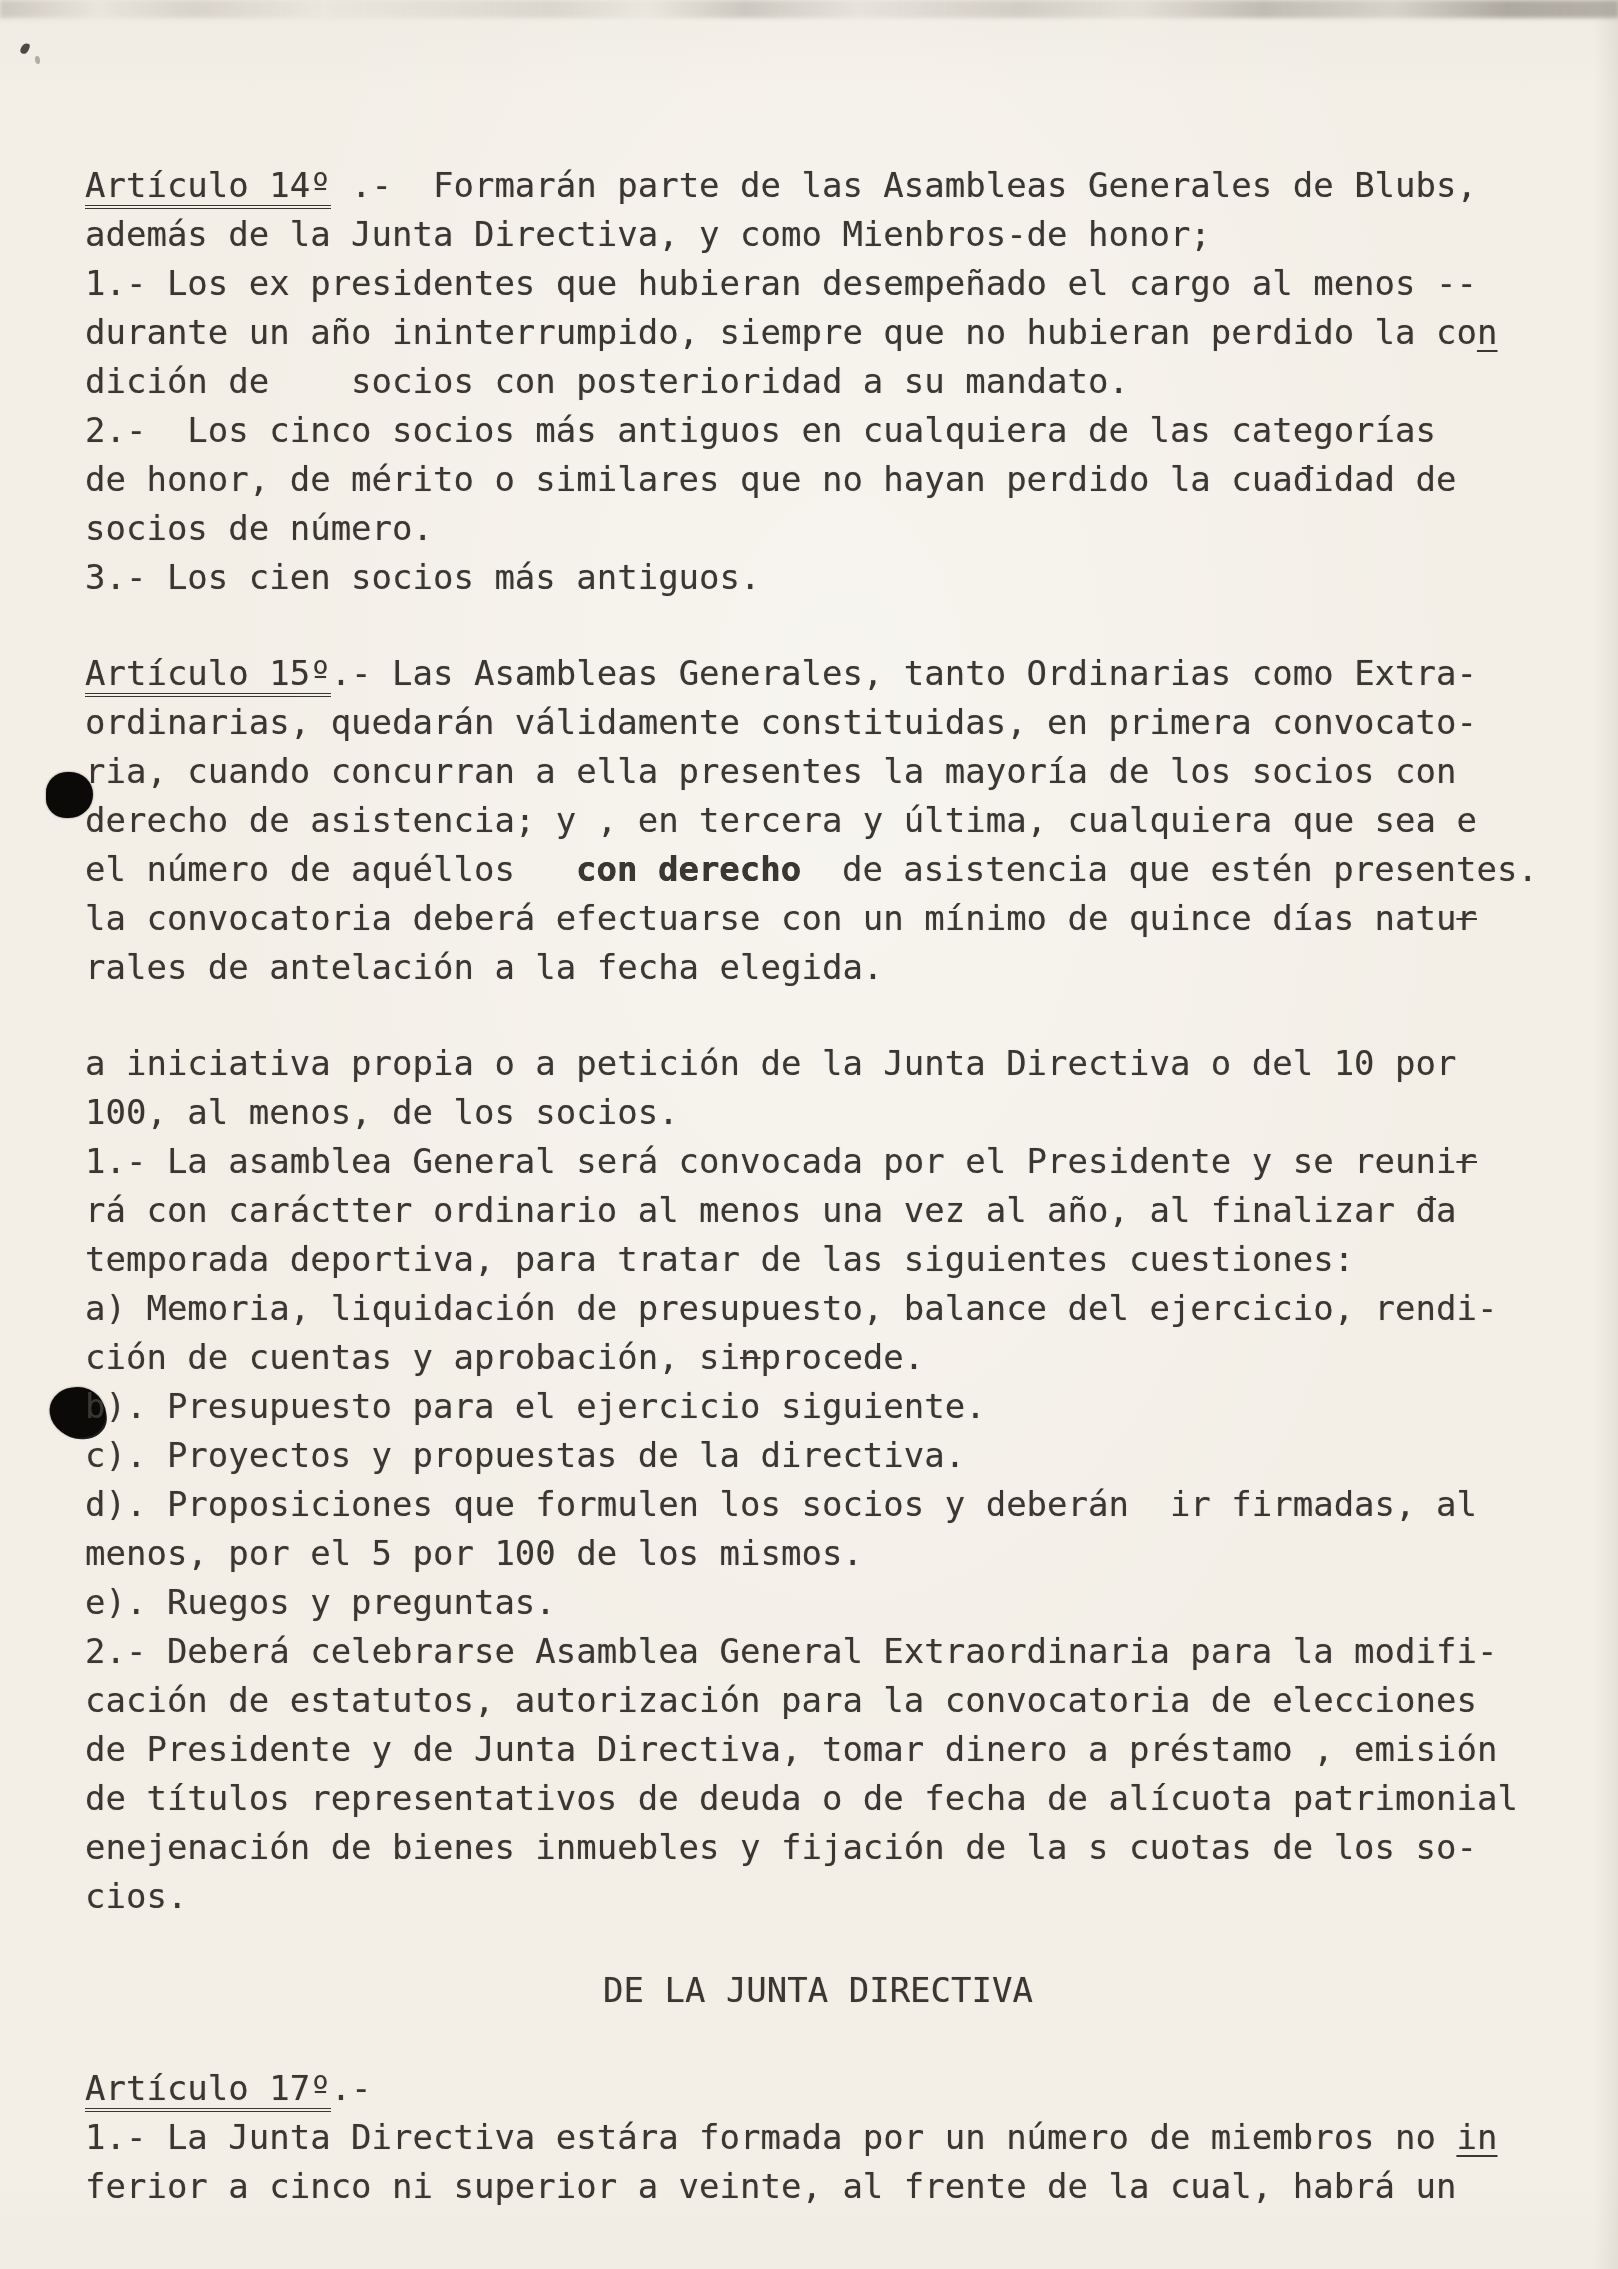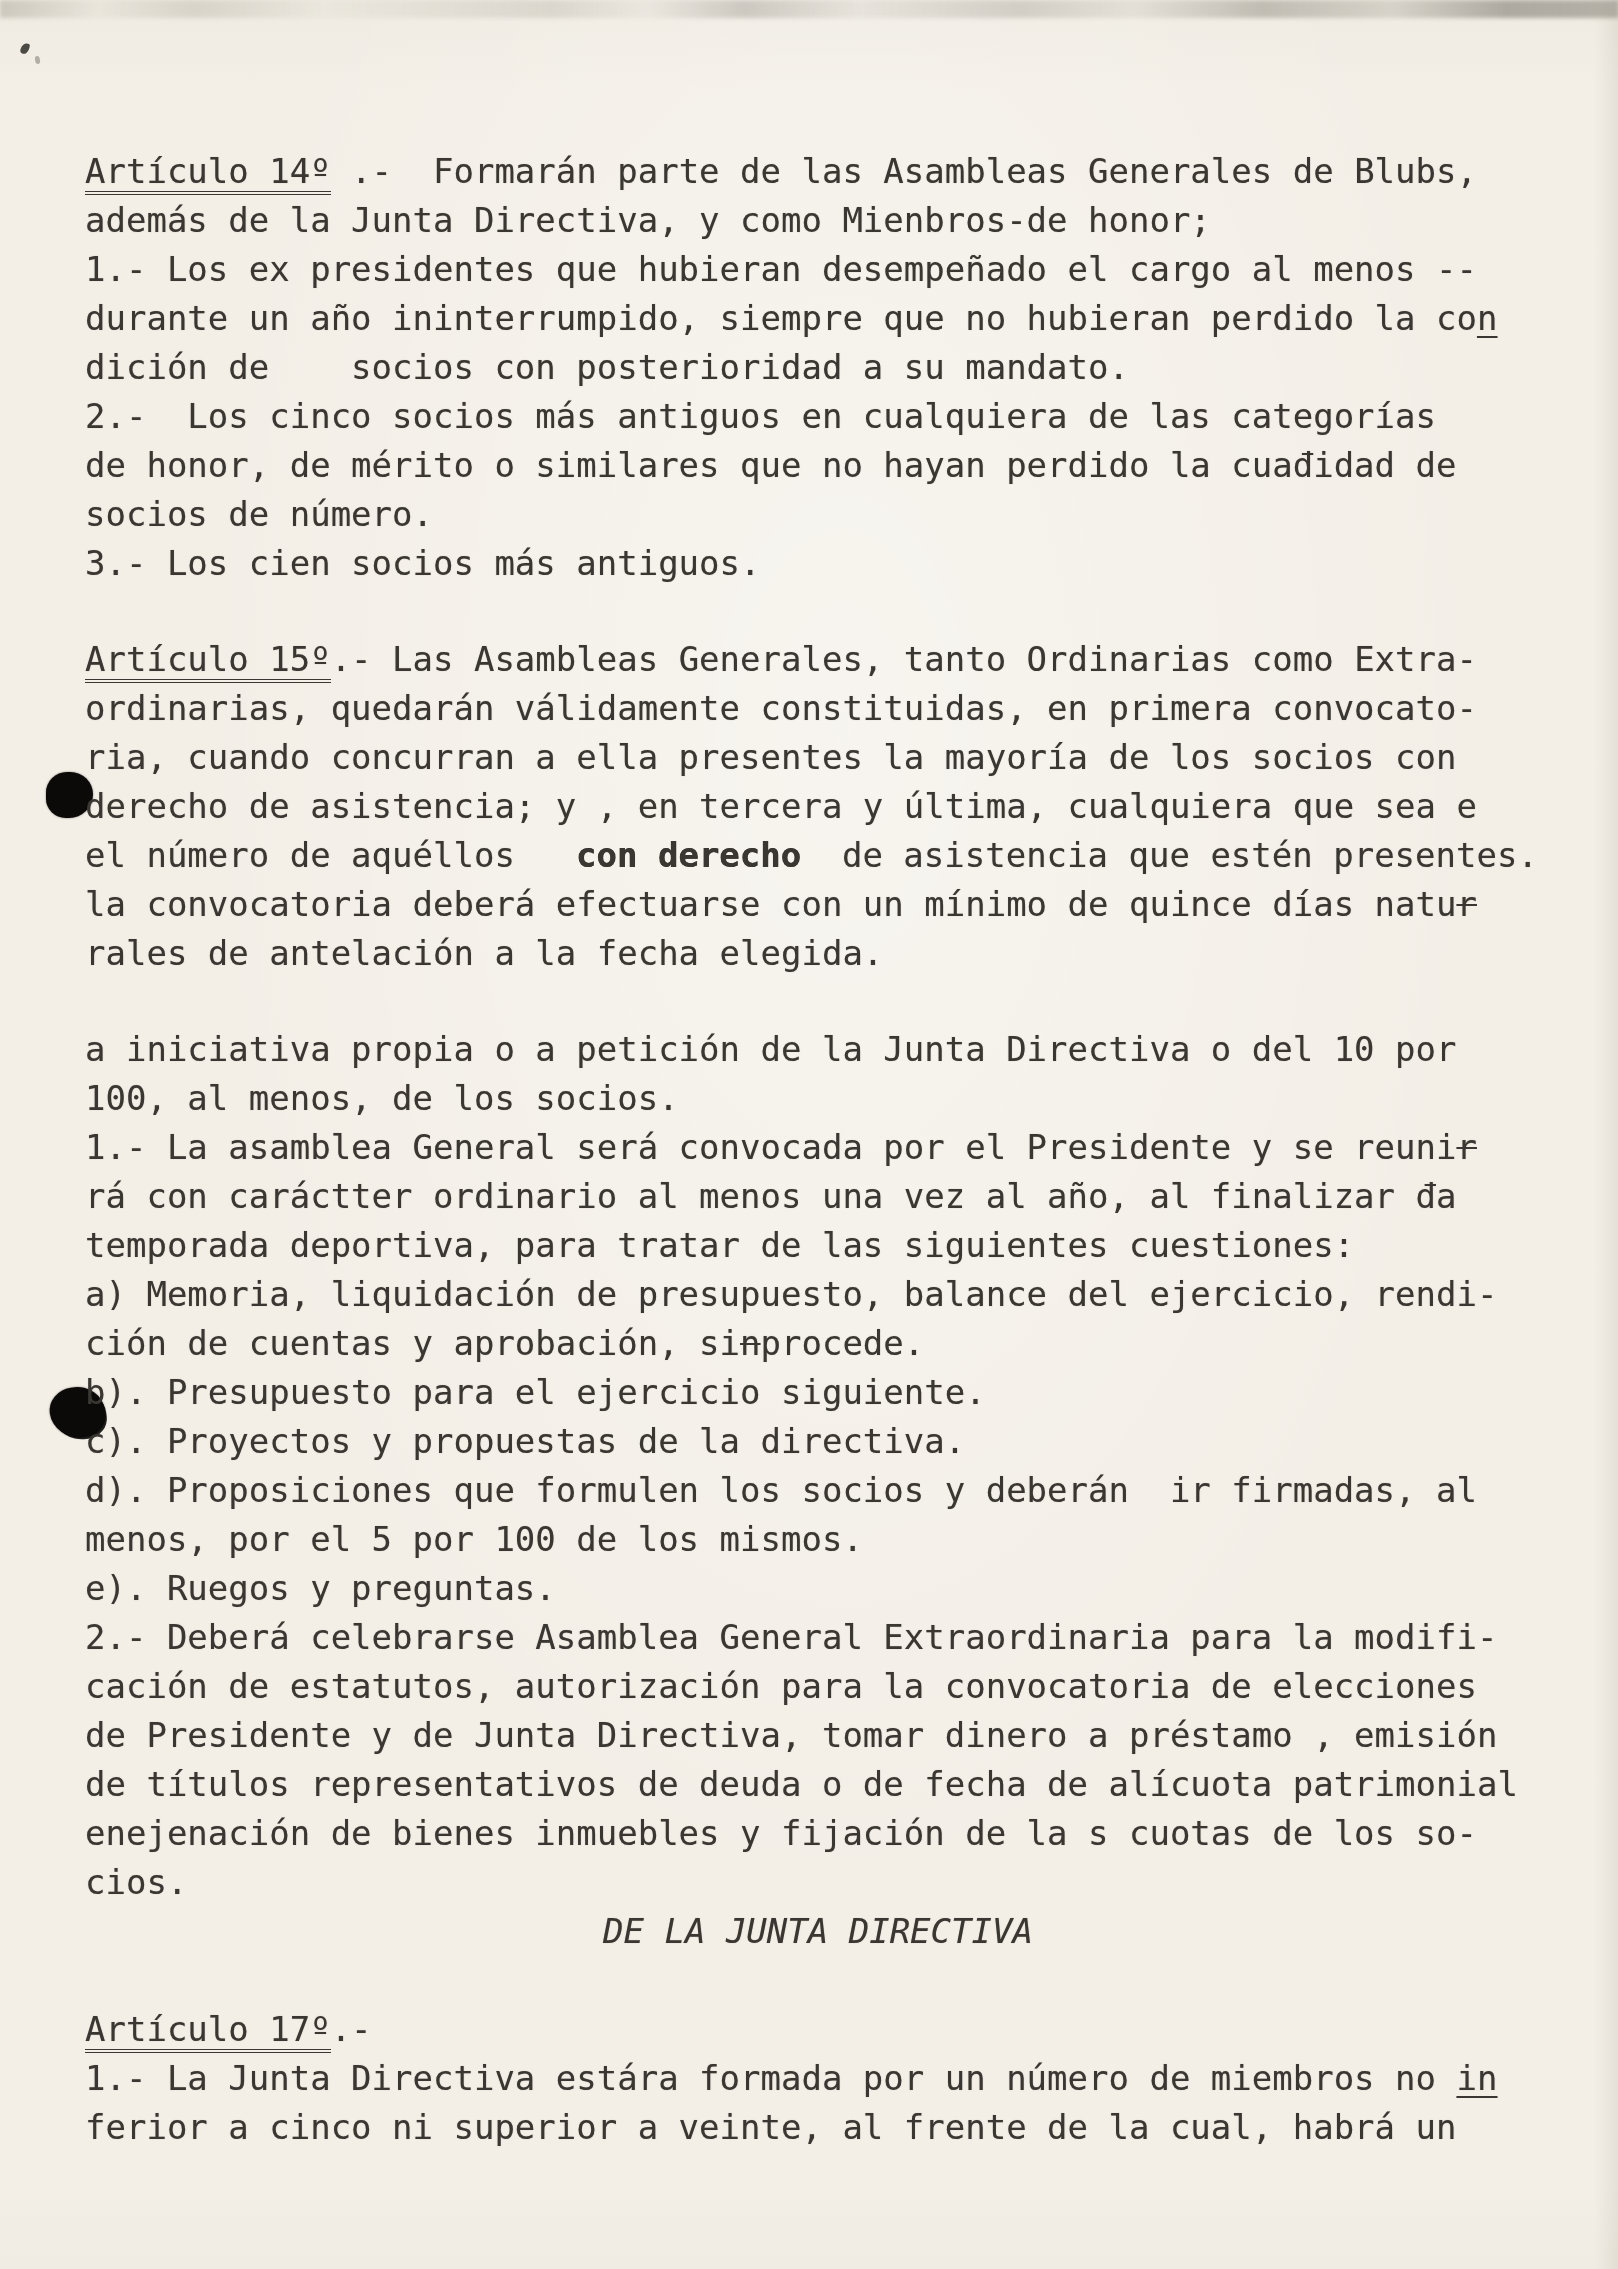--- a/index.html
+++ b/index.html
@@ -50,21 +50,21 @@
     background: #0b0a09; border-radius: 46% 54% 42% 58%;
     transform: rotate(-8deg);
     box-shadow: 1.9px 2.9px 0 -1px rgba(11,10,9,0.9), 0 0 1.9px rgba(20,18,16,0.6);
   }
   .right-edge-shade {
     position: absolute; top: 0; right: 0; width: 25px; height: 100%;
     background: linear-gradient(270deg, rgba(150,143,130,0.16), rgba(150,143,130,0));
   }
 
   .doc-text {
-    position: absolute; left: 0; top: 0; right: 0;
+    position: absolute; left: 0; top: 14px; right: 0;
     padding: 147px 68px 0 85px;
     color: var(--ink, #3a3732);
     font-size: 34px;
     line-height: 49px;
     text-shadow: 0 0 1px rgba(58,55,50,0.35);
   }
   .para { margin: 0; }
   .para.center { text-align: center; }
   .line { white-space: pre; }
   .s-title {
@@ -119,21 +119,21 @@
         <div class="line"><span>d). Proposiciones que formulen los socios y deberán  ir firmadas, al</span></div>
         <div class="line"><span>menos, por el 5 por 100 de los mismos.</span></div>
         <div class="line"><span>e). Ruegos y preguntas.</span></div>
         <div class="line"><span>2.- Deberá celebrarse Asamblea General Extraordinaria para la modifi-</span></div>
         <div class="line"><span>cación de estatutos, autorización para la convocatoria de elecciones</span></div>
         <div class="line"><span>de Presidente y de Junta Directiva, tomar dinero a préstamo , emisión</span></div>
         <div class="line"><span>de títulos representativos de deuda o de fecha de alícuota patrimonial</span></div>
         <div class="line"><span>enejenación de bienes inmuebles y fijación de la s cuotas de los so-</span></div>
         <div class="line"><span>cios.</span></div>
       </div>
-      <div class="para center" style=" font-style: italic;">
+      <div class="para center" style="margin-top: 45px;">
         <div class="line"><span>DE LA JUNTA DIRECTIVA</span></div>
       </div>
       <div class="para" style="margin-top: 49px;">
         <div class="line"><span class="s-title">Artículo 17º</span><span>.-</span></div>
         <div class="line"><span>1.- La Junta Directiva estára formada por un número de miembros no </span><span class="s-u">in</span></div>
         <div class="line"><span>ferior a cinco ni superior a veinte, al frente de la cual, habrá un</span></div>
       </div>
     </div>
 </div>
 

